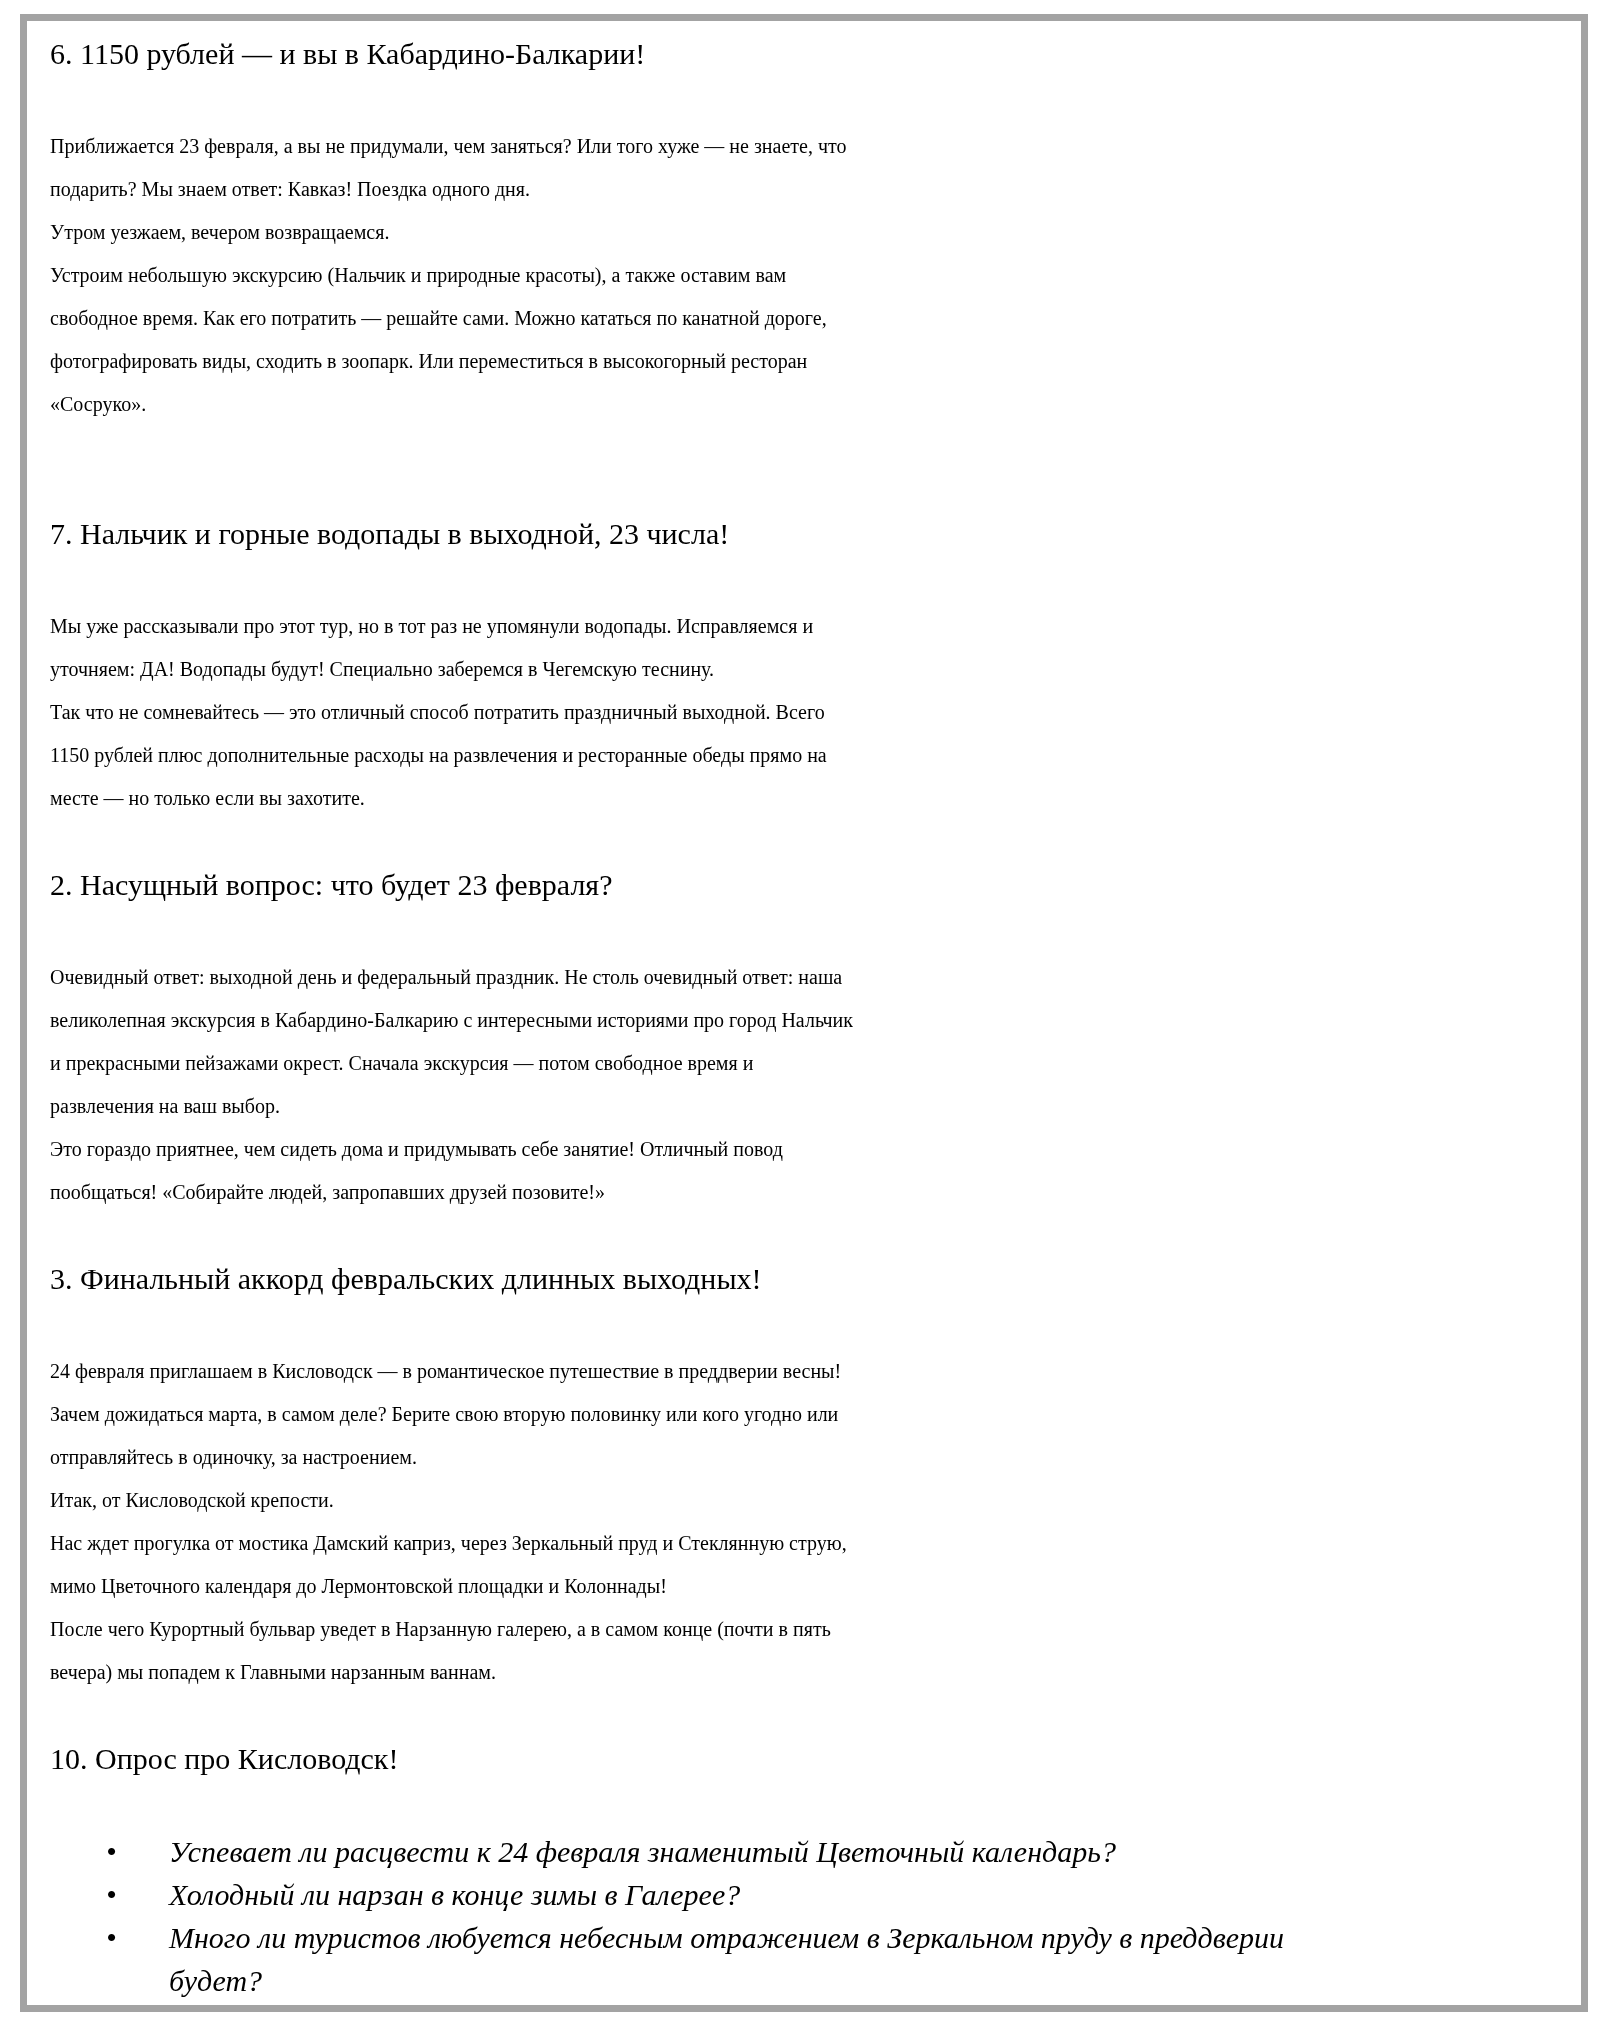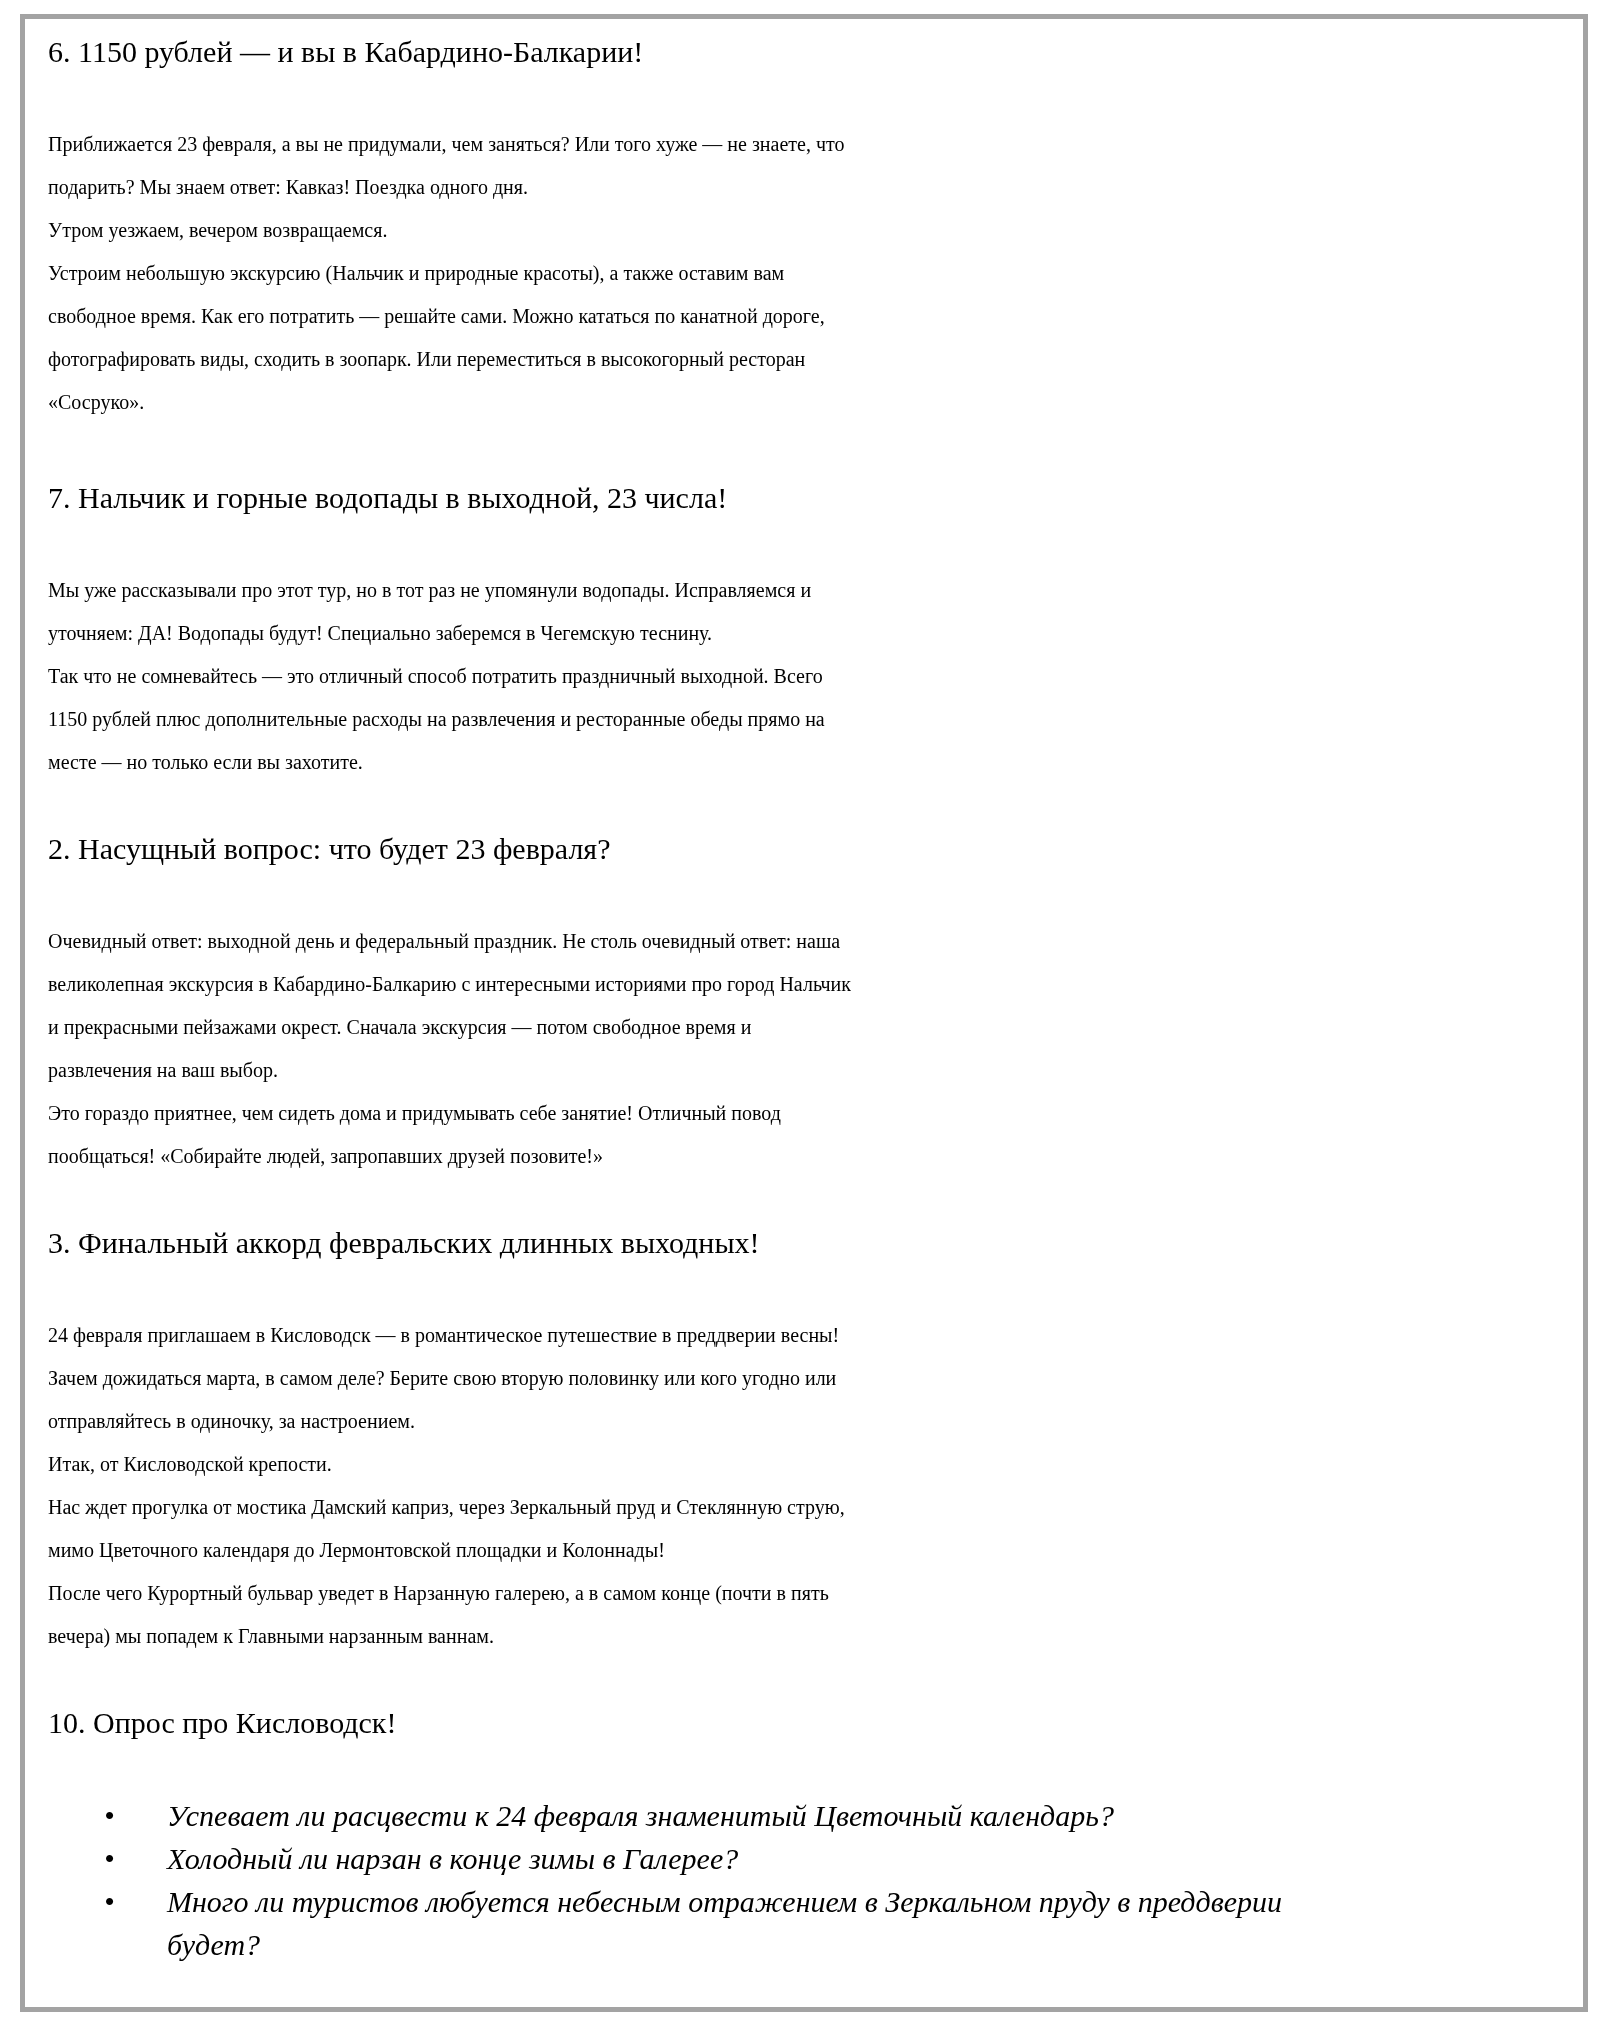--- a/index.html
+++ b/index.html
@@ -14,21 +14,21 @@
     overflow: hidden;
     font-family: "Liberation Serif", "DejaVu Serif", serif;
     color: #000000;
   }
   .page-frame {
     position: absolute;
     left: 20px;
     top: 14px;
     width: 1568px;
     height: 1998px;
-    border: 5px solid #a3a3a3;
+    border: 7px solid #a3a3a3;
     box-sizing: border-box;
     background: #ffffff;
   }
   .content {
     position: absolute;
     left: 23px;   
     top: 11px;
     width: 1532px;
   }
   .heading {
@@ -37,21 +37,21 @@
     margin: 0 0 50px 0;
     white-space: pre-line;
   }
   .para {
     font-size: 20px;
     line-height: 43px;
     margin: 0 0 43px 0;
     white-space: pre-line;
   }
   .gap-before {
-    margin-top: 52px;
+    margin-top: 86px;
   }
   ul.poll-list {
     list-style: none;
     margin: 0;
     padding: 0;
     font-style: italic;
   }
   ul.poll-list li {
     position: relative;
     padding-left: 119px;

